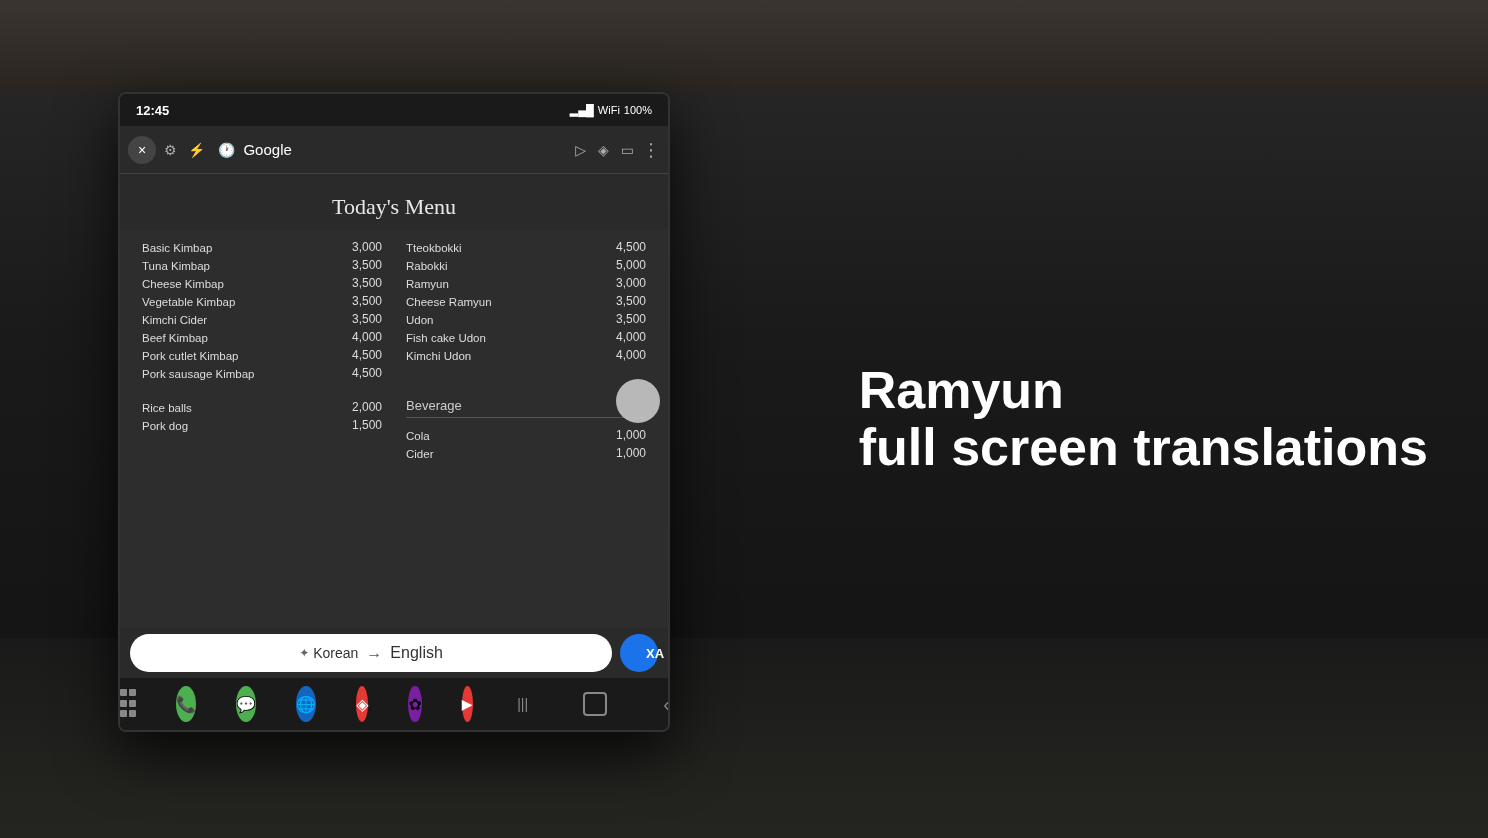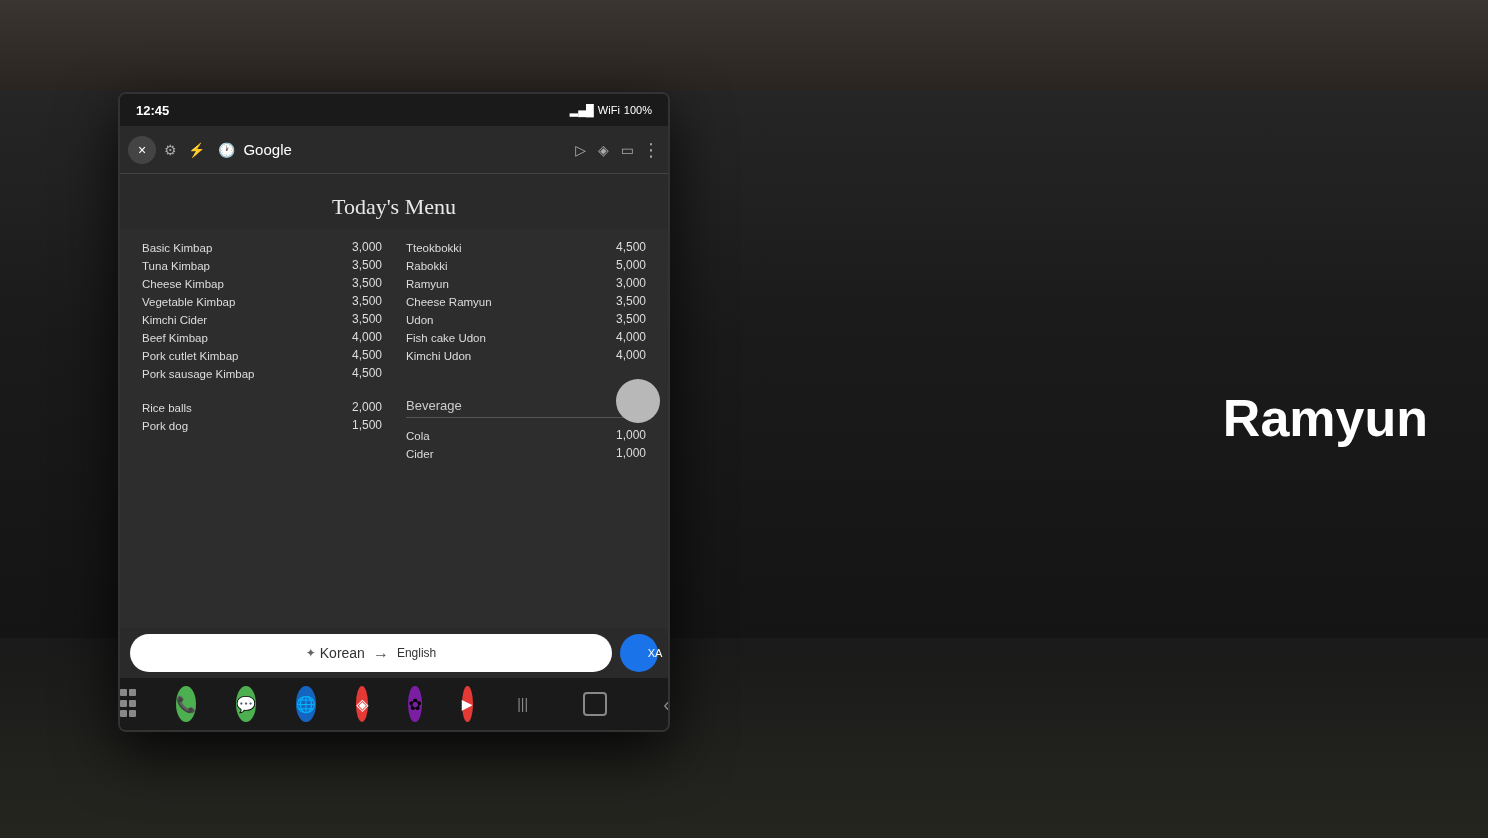--- a/index.html
+++ b/index.html
@@ -223,21 +223,21 @@
       gap: 4px;
       font-size: 14px;
       color: #333;
       font-weight: 500;
     }
     .lang-arrow {
       color: #555;
       font-size: 16px;
     }
     .lang-target {
-      font-size: 12px;
+      font-size: 16px;
       color: #333;
       font-weight: 500;
     }
     .translate-btn {
       width: 38px;
       height: 38px;
       background: #1a73e8;
       border-radius: 50%;
       display: flex;
       align-items: center;
@@ -476,21 +476,21 @@
       <div class="lang-source">
         <span style="color:#666; font-size:12px;">✦</span>
         <span>Korean</span>
       </div>
       <span class="lang-arrow">→</span>
       <div class="lang-target">
         <span>English</span>
       </div>
     </div>
     <div class="translate-btn">
-      <span style="font-size:11px; font-weight:400;margin-left:32px;">XA</span>
+      <span style="font-size:13px; font-weight:700;margin-left:32px;">XA</span>
     </div>
   </div>
 
   <div class="android-nav">
     <div class="app-icon-grid">
       <div class="app-dot"></div>
         <div class="app-dot"></div>
         <div class="app-dot"></div>
       <div class="app-dot"></div>
         <div class="app-dot"></div>
@@ -525,13 +525,14 @@
       <div class="nav-btn">
         <span style="font-size:20px; color:#888;">‹</span>
       </div>
     </div>
   </div>
 
 </div>
 
 <div class="right-text">
   <span class="right-text-instant">Ramyun</span>
+  <span class="right-text-fullscreen">full screen translations</span>
 </div>
 
 </body></html>

